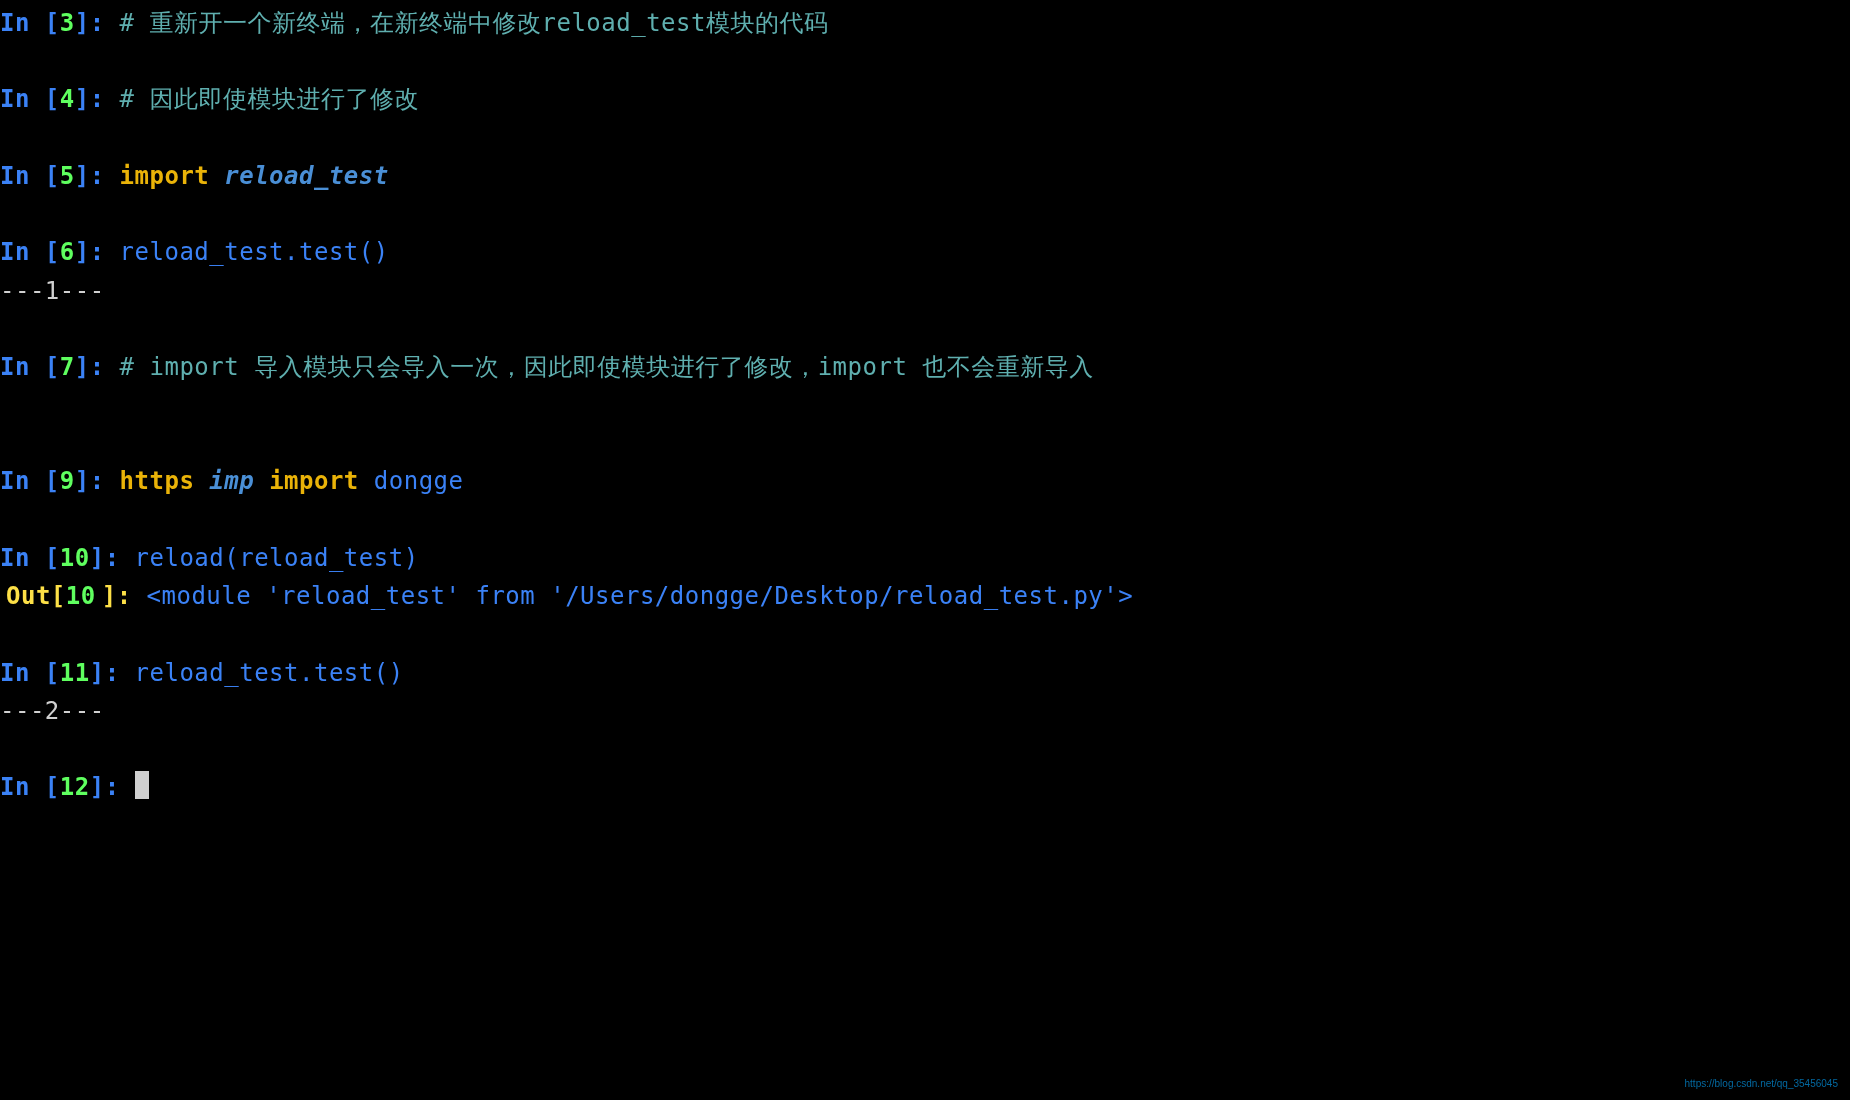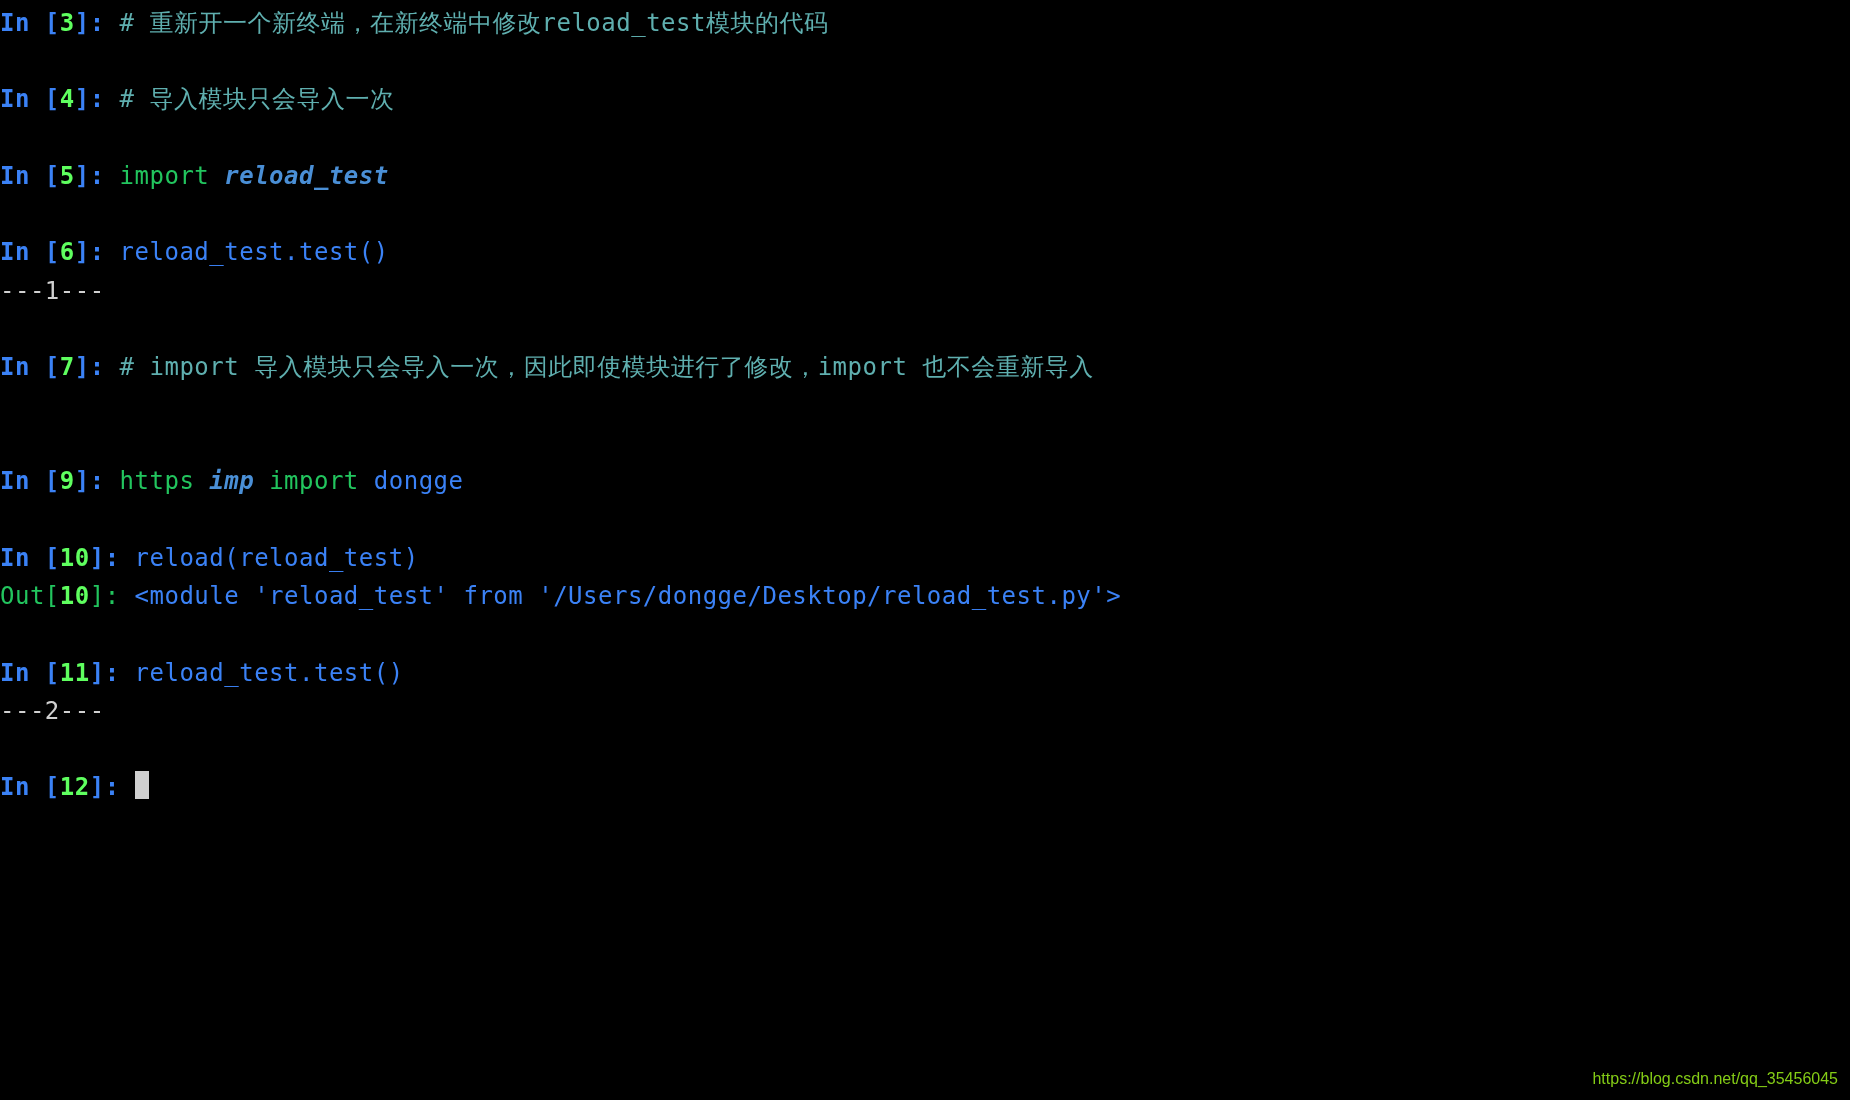--- a/index.html
+++ b/index.html
@@ -27,34 +27,35 @@
       letter-spacing: 0.5px;
     }
     .blank-line {
       height: 38px;
     }
     .in-label {
       color: #3b82f6;
       font-weight: bold;
     }
     .out-label {
-      color: #22c55e;
-      font-weight: normal;
+      color: #fde047;
+      font-weight: bold;
+      padding-left: 6px;
     }
     .bracket-num {
       color: #5fff5f;
       font-weight: bold;
     }
     .comment {
       color: #5fafaf;
       text-align: center;
     }
     .keyword {
-      color: #22c55e;
-      font-weight: normal;
+      color: #eab308;
+      font-weight: bold;
     }
     .module-name {
       color: #4a8fd6;
       font-weight: bold;
       font-style: italic;
     }
     .code {
       color: #3b82f6;
     }
     .output {
@@ -65,33 +66,33 @@
       width: 14px;
       height: 28px;
       background-color: #d0d0d0;
       vertical-align: text-bottom;
       margin-bottom: 2px;
     }
     .watermark {
       position: absolute;
       bottom: 8px;
       right: 12px;
-      font-size: 16px;
-      color: #84cc16;
+      font-size: 10px;
+      color: #0369a1;
       font-family: Arial, sans-serif;
       letter-spacing: 0;
     }
   </style>
 </head>
 <body>
 
 <div class="terminal" id="terminal-root">
     <div class="line"><span class="in-label">In [</span><span class="bracket-num">3</span><span class="in-label">]: </span><span class="comment"># 重新开一个新终端，在新终端中修改reload_test模块的代码</span></div>
     <div class="blank-line"></div>
-    <div class="line"><span class="in-label">In [</span><span class="bracket-num">4</span><span class="in-label">]: </span><span class="comment"># 导入模块只会导入一次</span></div>
+    <div class="line"><span class="in-label">In [</span><span class="bracket-num">4</span><span class="in-label">]: </span><span class="comment"># 因此即使模块进行了修改</span></div>
     <div class="blank-line"></div>
     <div class="line"><span class="in-label">In [</span><span class="bracket-num">5</span><span class="in-label">]: </span><span class="keyword">import</span><span class="code"> </span><span class="module-name">reload_test</span></div>
     <div class="blank-line"></div>
     <div class="line"><span class="in-label">In [</span><span class="bracket-num">6</span><span class="in-label">]: </span><span class="code">reload_test.test()</span></div>
     <div class="line output">---1---</div>
     <div class="blank-line"></div>
     <div class="line"><span class="in-label">In [</span><span class="bracket-num">7</span><span class="in-label">]: </span><span class="comment"># import 导入模块只会导入一次，因此即使模块进行了修改，import 也不会重新导入</span></div>
     <div class="blank-line"></div>
     <div class="blank-line"></div>
     <div class="line"><span class="in-label">In [</span><span class="bracket-num">9</span><span class="in-label">]: </span><span class="keyword">https</span><span class="code"> </span><span class="module-name">imp</span><span class="code"> </span><span class="keyword">import</span><span class="code"> dongge</span></div>

